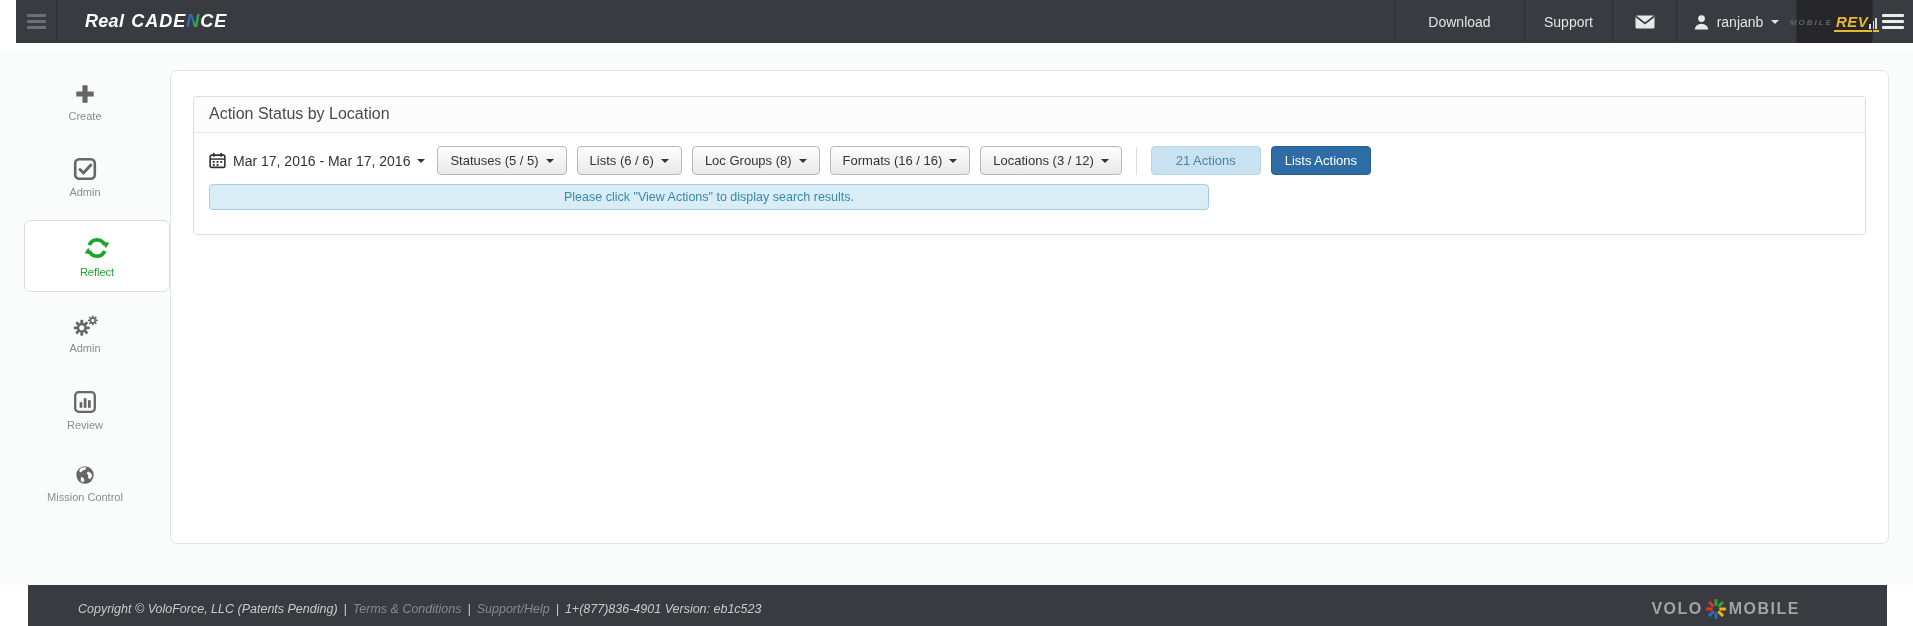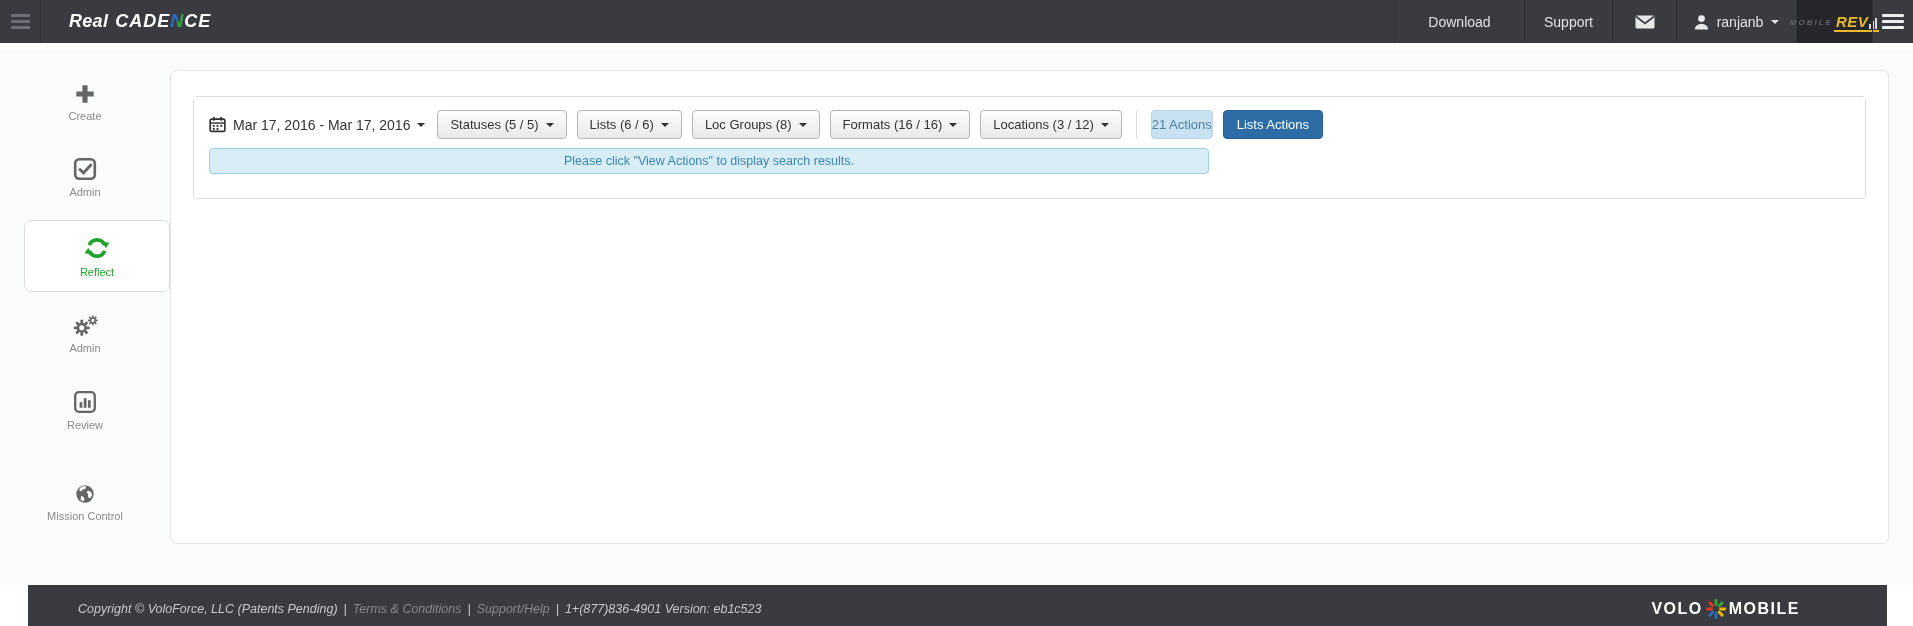--- a/index.html
+++ b/index.html
@@ -6,21 +6,21 @@
   html,body { width: 1913px; height: 626px; overflow: hidden; }
   body {
     font-family: "Liberation Sans", "DejaVu Sans", sans-serif;
     background: #ffffff;
     position: relative;
   }
 
   
   .navbar {
     height: 43px; background: #3a3b41; display: flex; align-items: stretch;
-    color: #e2e2e4; font-size: 14px;
+    color: #e2e2e4; font-size: 14px; margin-left: 16px;
   }
   .nav-left { display: flex; align-items: stretch; flex: 1; }
   .nav-burger-cell {
     width: 41px; display: flex; align-items: center; justify-content: center;
     border-right: 1px solid #2f3036; cursor: pointer;
   }
   .burger { display: flex; flex-direction: column; gap: 3px; }
   .burger i { display: block; width: 19px; height: 3px; background: #6e6f76; border-radius: 1px; }
   .burger.bright i { width: 22px; height: 3px; background: #ededef; gap: 4px; }
   .brand { display: flex; align-items: center; margin-left: 28px; font-style: italic; letter-spacing: .3px; }
@@ -83,42 +83,42 @@
 
   .btn {
     display: inline-flex; align-items: center; gap: 7px;
     font-size: 13px; color: #333; padding: 6px 12px; border-radius: 4px;
     border: 1px solid #b7b7b7; background: linear-gradient(#fdfdfd, #e9e9e9);
     cursor: pointer; white-space: nowrap; font-family: inherit;
   }
   .v-divider { width: 1px; height: 28px; background: #ddd; margin: 0 4px; }
   .badge-actions {
     font-size: 13px; color: #4f81a1; background: #c9e2f1; border: 1px solid #b4d5e8;
-    border-radius: 4px; padding: 6px 0; white-space: nowrap;
+    border-radius: 4px; padding: 6px 24px; white-space: nowrap;
   }
   .btn-primary {
     font-size: 13px; color: #ffffff; background: #2d6ca4; border: 1px solid #285f92;
     border-radius: 4px; padding: 6px 13px; cursor: pointer; white-space: nowrap; font-family: inherit;
   }
   .info-bar {
     margin-top: 9px; width: 1000px; height: 26px; line-height: 24px;
     background: #d9edf7; border: 1px solid #9ecfe4; border-radius: 4px;
     text-align: center; font-size: 12.5px; color: #3a87ad;
   }
 
   
   .footer {
     height: 43px; margin: 0 26px 0 28px; background: #3a3b41;
     display: flex; align-items: center; justify-content: space-between;
     padding: 4px 87px 0 50px;
   }
   .foot-text { font-style: italic; font-size: 12.5px; color: #c9c9cb; display: flex; gap: 6px; align-items: center; white-space: nowrap; }
   .foot-text .dim { color: #87898d; cursor: pointer; }
   .foot-logo { display: flex; align-items: center; gap: 2px; }
-  .foot-logo .w { font-size: 16px; font-weight: bold; letter-spacing: 1.5px; color: #ffffff; }
+  .foot-logo .w { font-size: 16px; font-weight: bold; letter-spacing: 1.5px; color: #a3a3a3; }
 </style>
 </head>
 <body>
 
 <div class="navbar">
   <div class="nav-left">
     <div class="nav-burger-cell">
       <span class="burger">
           <i></i>
           <i></i>
@@ -225,33 +225,34 @@
             <rect x="-1.5" y="-8.6" width="3" height="3.9" rx="0.7" transform="rotate(315)"></rect>
             <circle r="4.1" fill="none" stroke="#666" stroke-width="2.7"></circle>
           </g>
         </defs>
         <use href="#gearA" transform="translate(11.5,16)"></use>
         <use href="#gearA" transform="translate(23.5,8) scale(0.62)"></use>
       </svg>
       <span class="lbl">Admin</span>
     </div>
 
-    <div class="side-item" style="top:424px">
+    <div class="side-item" style="top:405px">
       <svg width="22" height="22" viewBox="0 0 24 24">
         <circle cx="12" cy="12" r="9.5" fill="#666"></circle>
         <path d="M6.3 5.6 c1.9-1.7 4.6-2.4 7-1.9 l-0.9 2.7 -3 0.7 -1.6 2.1 -2.1-1.2 z" fill="#fff"></path>
         <path d="M15.3 8.3 l3.5 1.8 0.9 3.2 -2 3.3 -2.4-1.2 0.2-3.1 -1.7-2.1 z" fill="#fff"></path>
         <path d="M7.8 13.8 l2.6 1.5 1 2.9 -1.8 2 -2.4-2.1 z" fill="#fff"></path>
       </svg>
       <span class="lbl">Mission Control</span>
     </div>
   </div>
 
   <div class="main-card">
     <div class="panel">
+      <div class="panel-heading">Action Status by Location</div>
       <div class="panel-body">
         <div class="filter-row">
           <div class="date-control">
             <svg width="17" height="17" viewBox="0 0 18 17">
               <rect x="1.2" y="2.8" width="15.6" height="13" rx="1.6" fill="none" stroke="#2f2f33" stroke-width="1.7"></rect>
               <rect x="4.2" y="0.4" width="1.9" height="4.2" rx="0.9" fill="#2f2f33"></rect>
               <rect x="11.9" y="0.4" width="1.9" height="4.2" rx="0.9" fill="#2f2f33"></rect>
               <path d="M1.5 7 h15" stroke="#2f2f33" stroke-width="1.5"></path>
               <g fill="#2f2f33">
                 <rect x="4" y="9" width="2" height="2"></rect>

